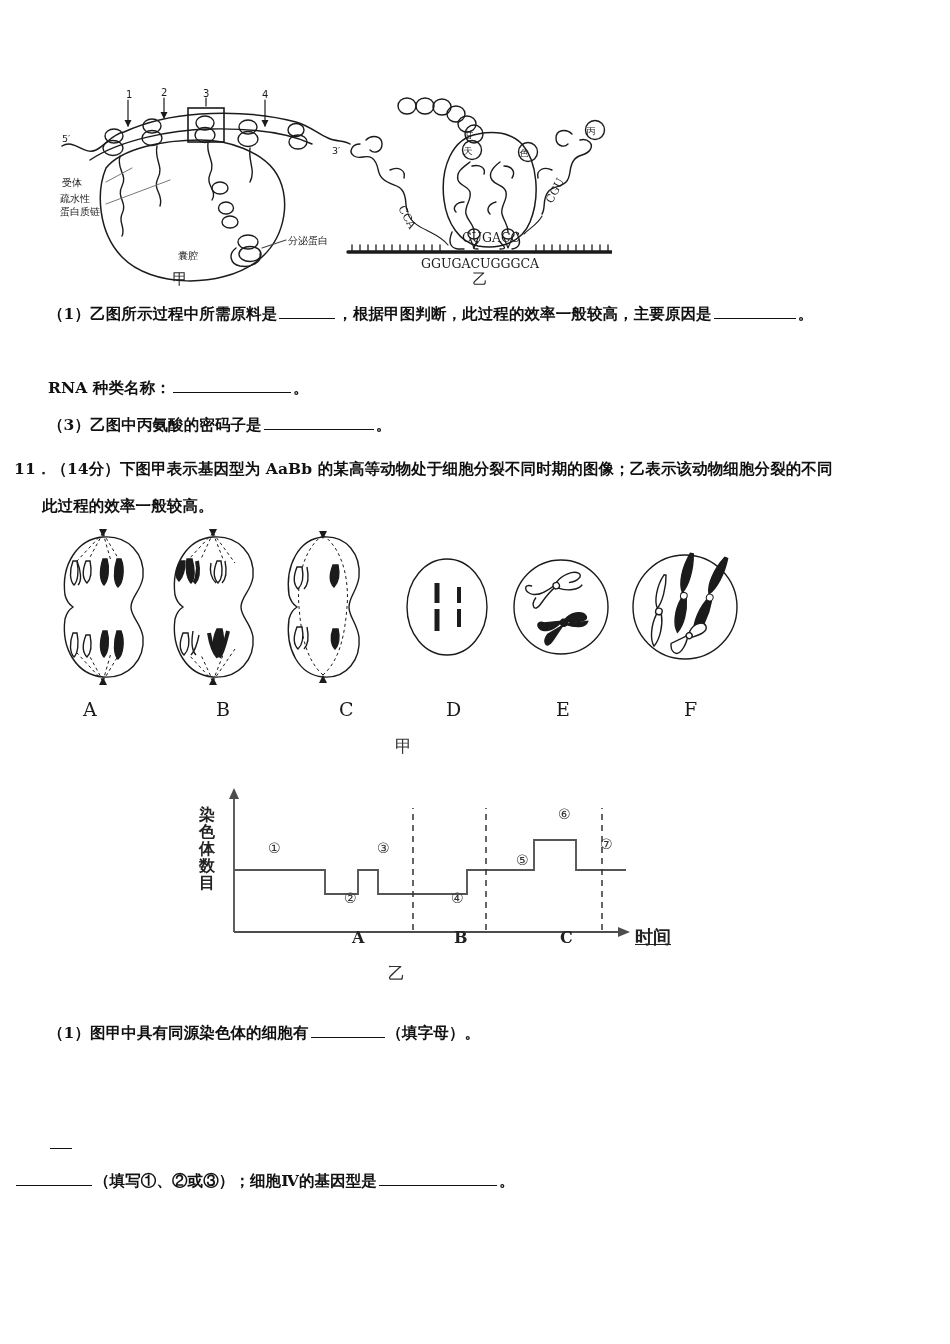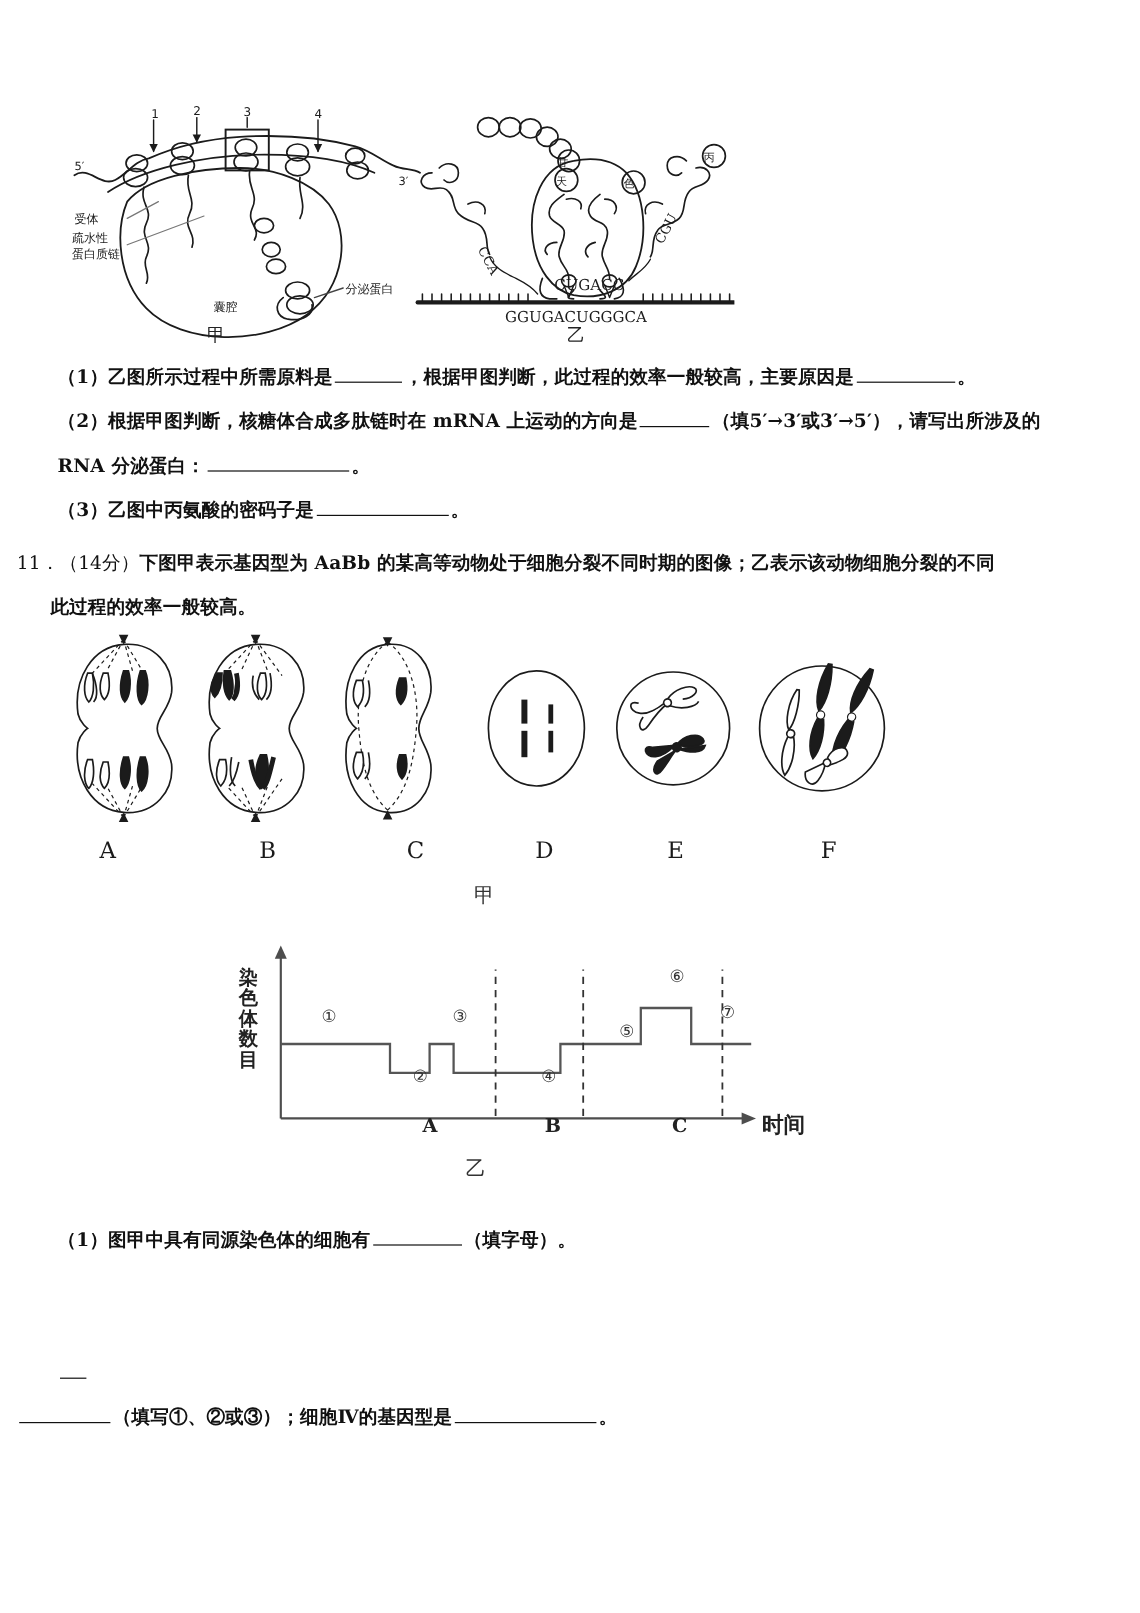--- a/index.html
+++ b/index.html
@@ -34,21 +34,21 @@
     font-weight: 600;
     color: #111;
   }
   .blank {
     display: inline-block;
     border-bottom: 1.4px solid #111;
     vertical-align: baseline;
     height: 14px;
     margin: 0 2px;
   }
-  .lighter { font-weight: 400; text-align: right; }
+  .lighter { font-weight: 700; text-align: right; }
 
   
   #fig-jia-yi {
     position: absolute;
     left: 60px;
     top: 82px;
     width: 552px;
     height: 205px;
   }
   #fig-jia-yi svg { display: block; }
@@ -105,20 +105,21 @@
     text-align: center;
   }
   .axis-xlabel {
     position: absolute;
     left: 635px;
     top: 925px;
     font-size: 18px;
     font-family: "DejaVu Sans", sans-serif;
     font-weight: 700;
     color: #222;
+    text-decoration: underline;
   }
   .phase-label {
     position: absolute;
     font-size: 16px;
     font-weight: 700;
     font-family: "DejaVu Serif", "Liberation Serif", serif;
     color: #222;
   }
   .step-num {
     position: absolute;
@@ -295,26 +296,23 @@
 
       <text x="120" y="202" font-size="15" font-family="DejaVu Sans, sans-serif" fill="#222" text-anchor="middle">甲</text>
       <text x="420" y="202" font-size="15" font-family="DejaVu Sans, sans-serif" fill="#222" text-anchor="middle">乙</text>
     </svg>
   </div>
 
   <div class="qline" style="left:48px; top:303px;">
     <span>（1）乙图所示过程中所需原料是</span><span class="blank" style="width:56px;"></span><span>，根据甲图判断，此过程的效率一般较高，主要原因是</span><span class="blank" style="width:82px;"></span><span>。</span>
   </div>
 
-  <div class="qline" style="left:48px; top:340px;">
-    <span>（2）根据甲图判断，核糖体合成多肽链时在 mRNA 上运动的方向是</span><span class="blank" style="width:58px;"></span><span>（填5′→3′或3′→5′），请写出所涉及的</span>
-  </div>
 
   <div class="qline" style="left:48px; top:377px;">
-    <span>RNA 分泌蛋白：</span><span class="blank" style="width:118px;"></span><span>。</span>
+    <span>RNA 种类名称：</span><span class="blank" style="width:118px;"></span><span>。</span>
   </div>
 
   <div class="qline" style="left:48px; top:414px;text-align:right;">
     <span>（3）乙图中丙氨酸的密码子是</span><span class="blank" style="width:110px;"></span><span>。</span>
   </div>
 
   <div class="qline" style="left:14px; top:458px;">
     <span class="lighter">11．</span><span class="lighter">（14分）</span><span>下图甲表示基因型为 AaBb 的某高等动物处于细胞分裂不同时期的图像；乙表示该动物细胞分裂的不同</span>
   </div>
   <div class="qline" style="left:42px; top:495px;">

